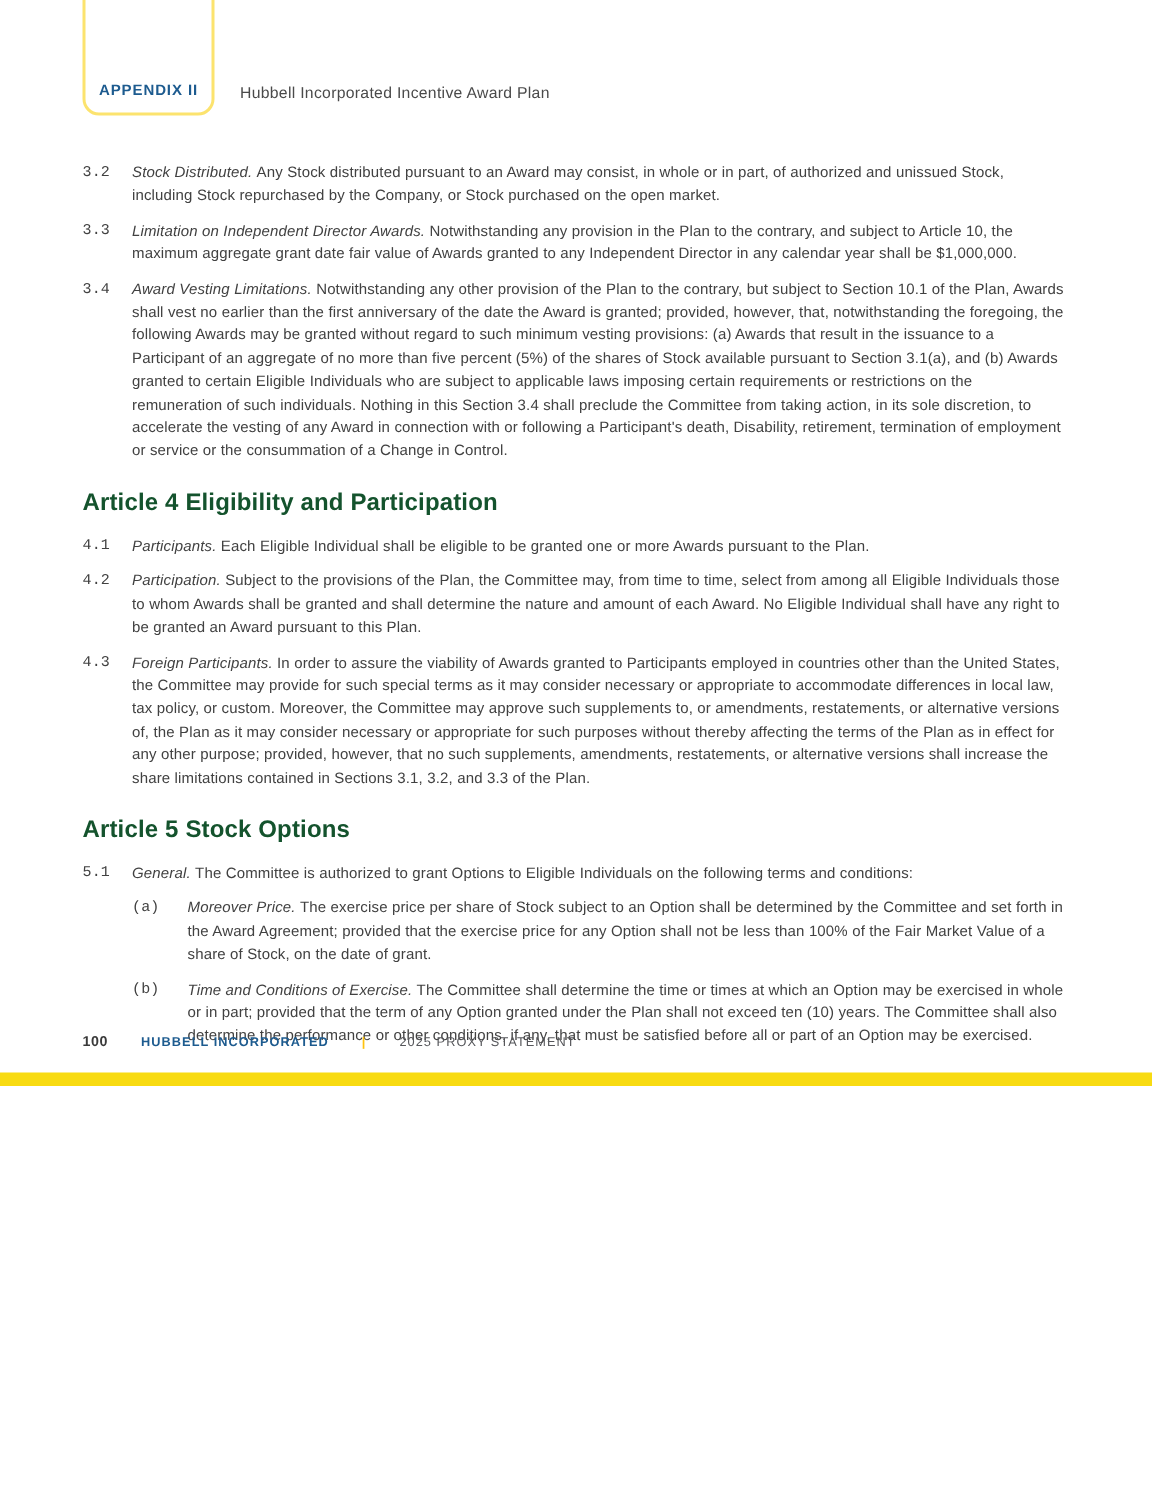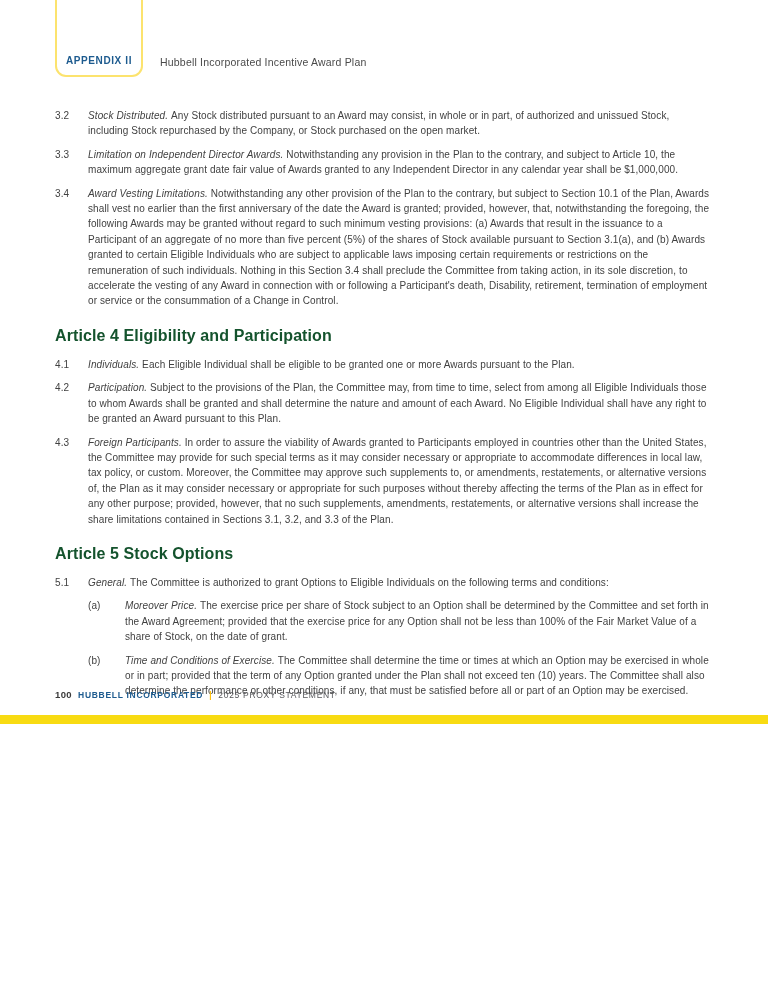--- a/index.html
+++ b/index.html
@@ -53,42 +53,42 @@
     width: 655px;
   }
   .clause {
     display: flex;
     margin: 0 0 8px 0;
     font-size: 10px;
     line-height: 15.4px;
     color: var(--body-text, #414141);
     letter-spacing: 0.1px;
   }
-  .clause .num { width: 33px; flex: none; }
+  .clause .num { width: 33px; flex: none; font-family: Liberation Mono, monospace; }
   .clause p.body { margin: 0; flex: 1; }
   .clause em { font-style: italic; }
   .subclause { margin-left: 33px; }
   .subclause .num { width: 37px; }
 
   h2.article {
     margin: 18px 0 12px 0;
     font-size: 16px;
     font-weight: 700;
     color: #14532d;
     letter-spacing: 0.1px;
   }
 
   
   .footer {
     position: absolute;
     left: 55px;
     bottom: 24px;
     display: flex;
     align-items: baseline;
-    gap: 6px;
+    gap: 22px;
     font-size: 8.5px;
     letter-spacing: 0.7px;
     white-space: nowrap;
     margin-top: 22px;
   }
   .footer .page-num { font-size: 9.5px; font-weight: bold; color: #3A3A3A; letter-spacing: 0.4px; }
   .footer .company { color: var(--brand-blue, #1D5B8F); font-weight: bold; }
   .footer .sep { color: var(--footer-separator, #FFC20E); font-weight: bold; }
   .footer .doc { color: #55565A; }
 
@@ -119,21 +119,21 @@
         <span class="num">3.3</span>
         <p class="body"><em>Limitation on Independent Director Awards. </em>Notwithstanding any provision in the Plan to the contrary, and subject to Article 10, the maximum aggregate grant date fair value of Awards granted to any Independent Director in any calendar year shall be $1,000,000.</p>
       </div>
       <div class="clause">
         <span class="num">3.4</span>
         <p class="body"><em>Award Vesting Limitations. </em>Notwithstanding any other provision of the Plan to the contrary, but subject to Section 10.1 of the Plan, Awards shall vest no earlier than the first anniversary of the date the Award is granted; provided, however, that, notwithstanding the foregoing, the following Awards may be granted without regard to such minimum vesting provisions: (a) Awards that result in the issuance to a Participant of an aggregate of no more than five percent (5%) of the shares of Stock available pursuant to Section 3.1(a), and (b) Awards granted to certain Eligible Individuals who are subject to applicable laws imposing certain requirements or restrictions on the remuneration of such individuals. Nothing in this Section 3.4 shall preclude the Committee from taking action, in its sole discretion, to accelerate the vesting of any Award in connection with or following a Participant's death, Disability, retirement, termination of employment or service or the consummation of a Change in Control.</p>
       </div>
       <h2 class="article">Article 4 Eligibility and Participation</h2>
       <div class="clause">
         <span class="num">4.1</span>
-        <p class="body"><em>Individuals. </em>Each Eligible Individual shall be eligible to be granted one or more Awards pursuant to the Plan.</p>
+        <p class="body"><em>Participants. </em>Each Eligible Individual shall be eligible to be granted one or more Awards pursuant to the Plan.</p>
       </div>
       <div class="clause">
         <span class="num">4.2</span>
         <p class="body"><em>Participation. </em>Subject to the provisions of the Plan, the Committee may, from time to time, select from among all Eligible Individuals those to whom Awards shall be granted and shall determine the nature and amount of each Award. No Eligible Individual shall have any right to be granted an Award pursuant to this Plan.</p>
       </div>
       <div class="clause">
         <span class="num">4.3</span>
         <p class="body"><em>Foreign Participants. </em>In order to assure the viability of Awards granted to Participants employed in countries other than the United States, the Committee may provide for such special terms as it may consider necessary or appropriate to accommodate differences in local law, tax policy, or custom.  Moreover, the Committee may approve such supplements to, or amendments, restatements, or alternative versions of, the Plan as it may consider necessary or appropriate for such purposes without thereby affecting the terms of the Plan as in effect for any other purpose; provided, however, that no such supplements, amendments, restatements, or alternative versions shall increase the share limitations contained in Sections 3.1, 3.2, and 3.3 of the Plan.</p>
       </div>
       <h2 class="article">Article 5 Stock Options</h2>

